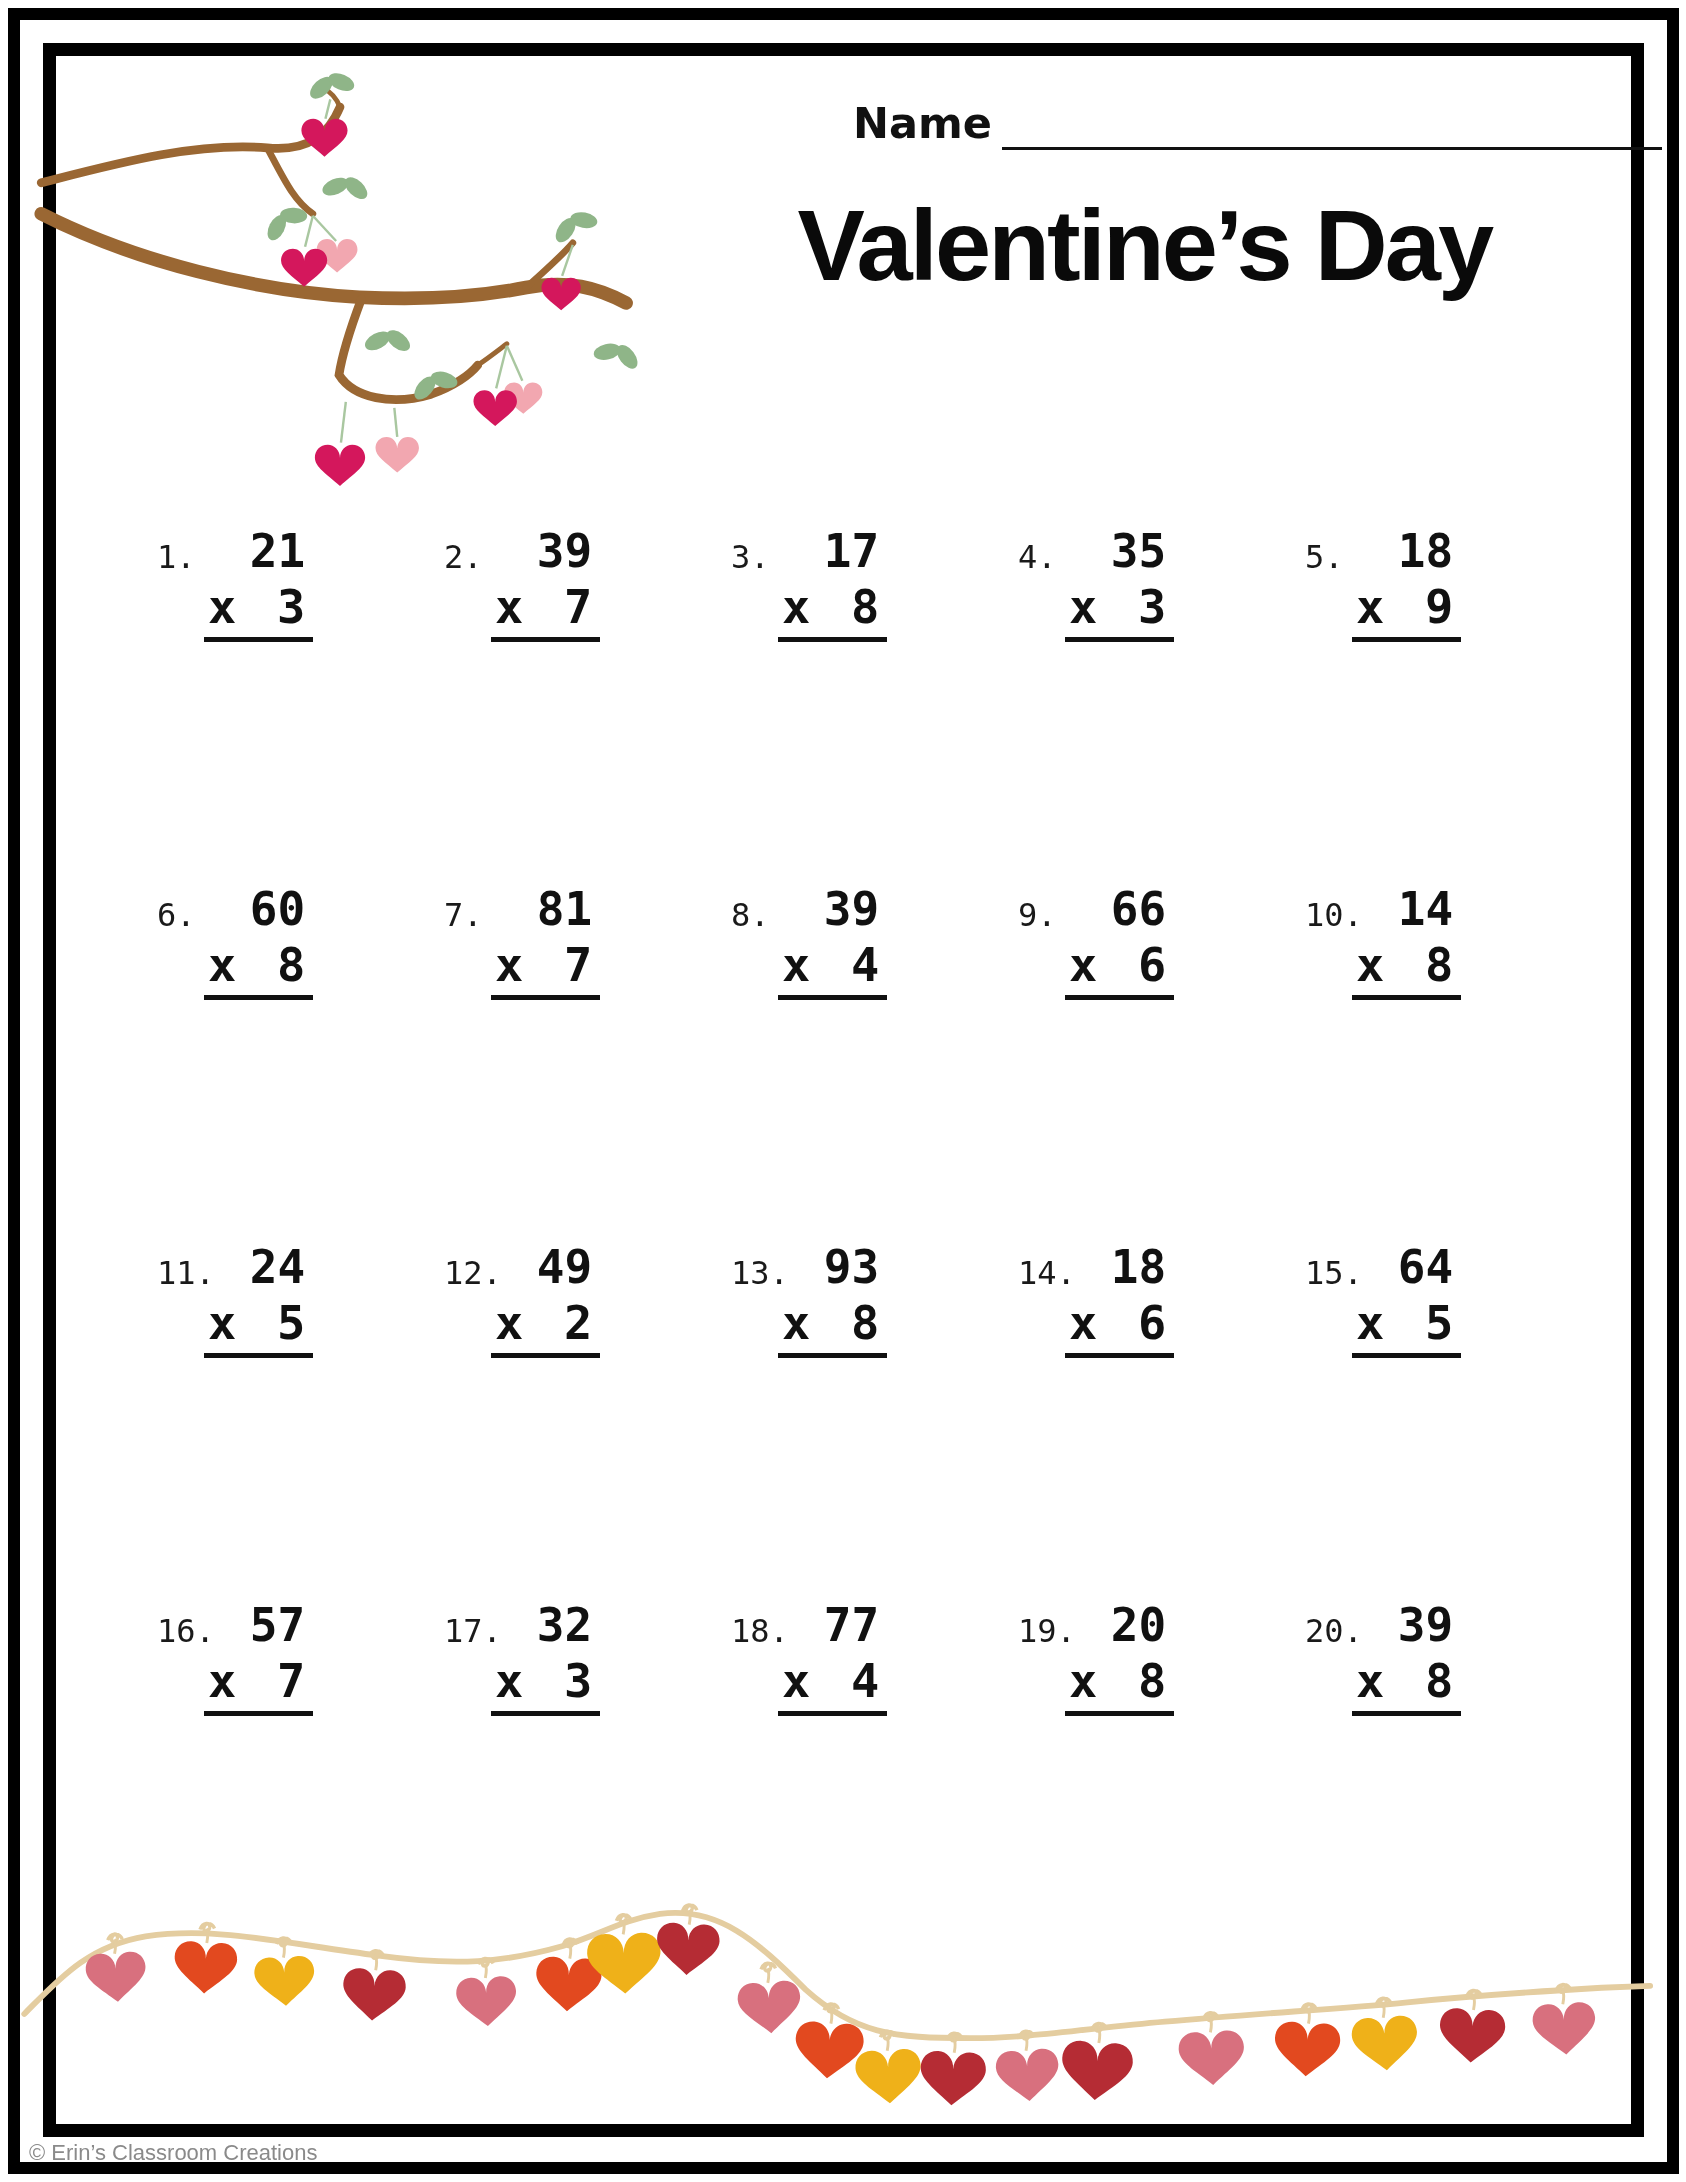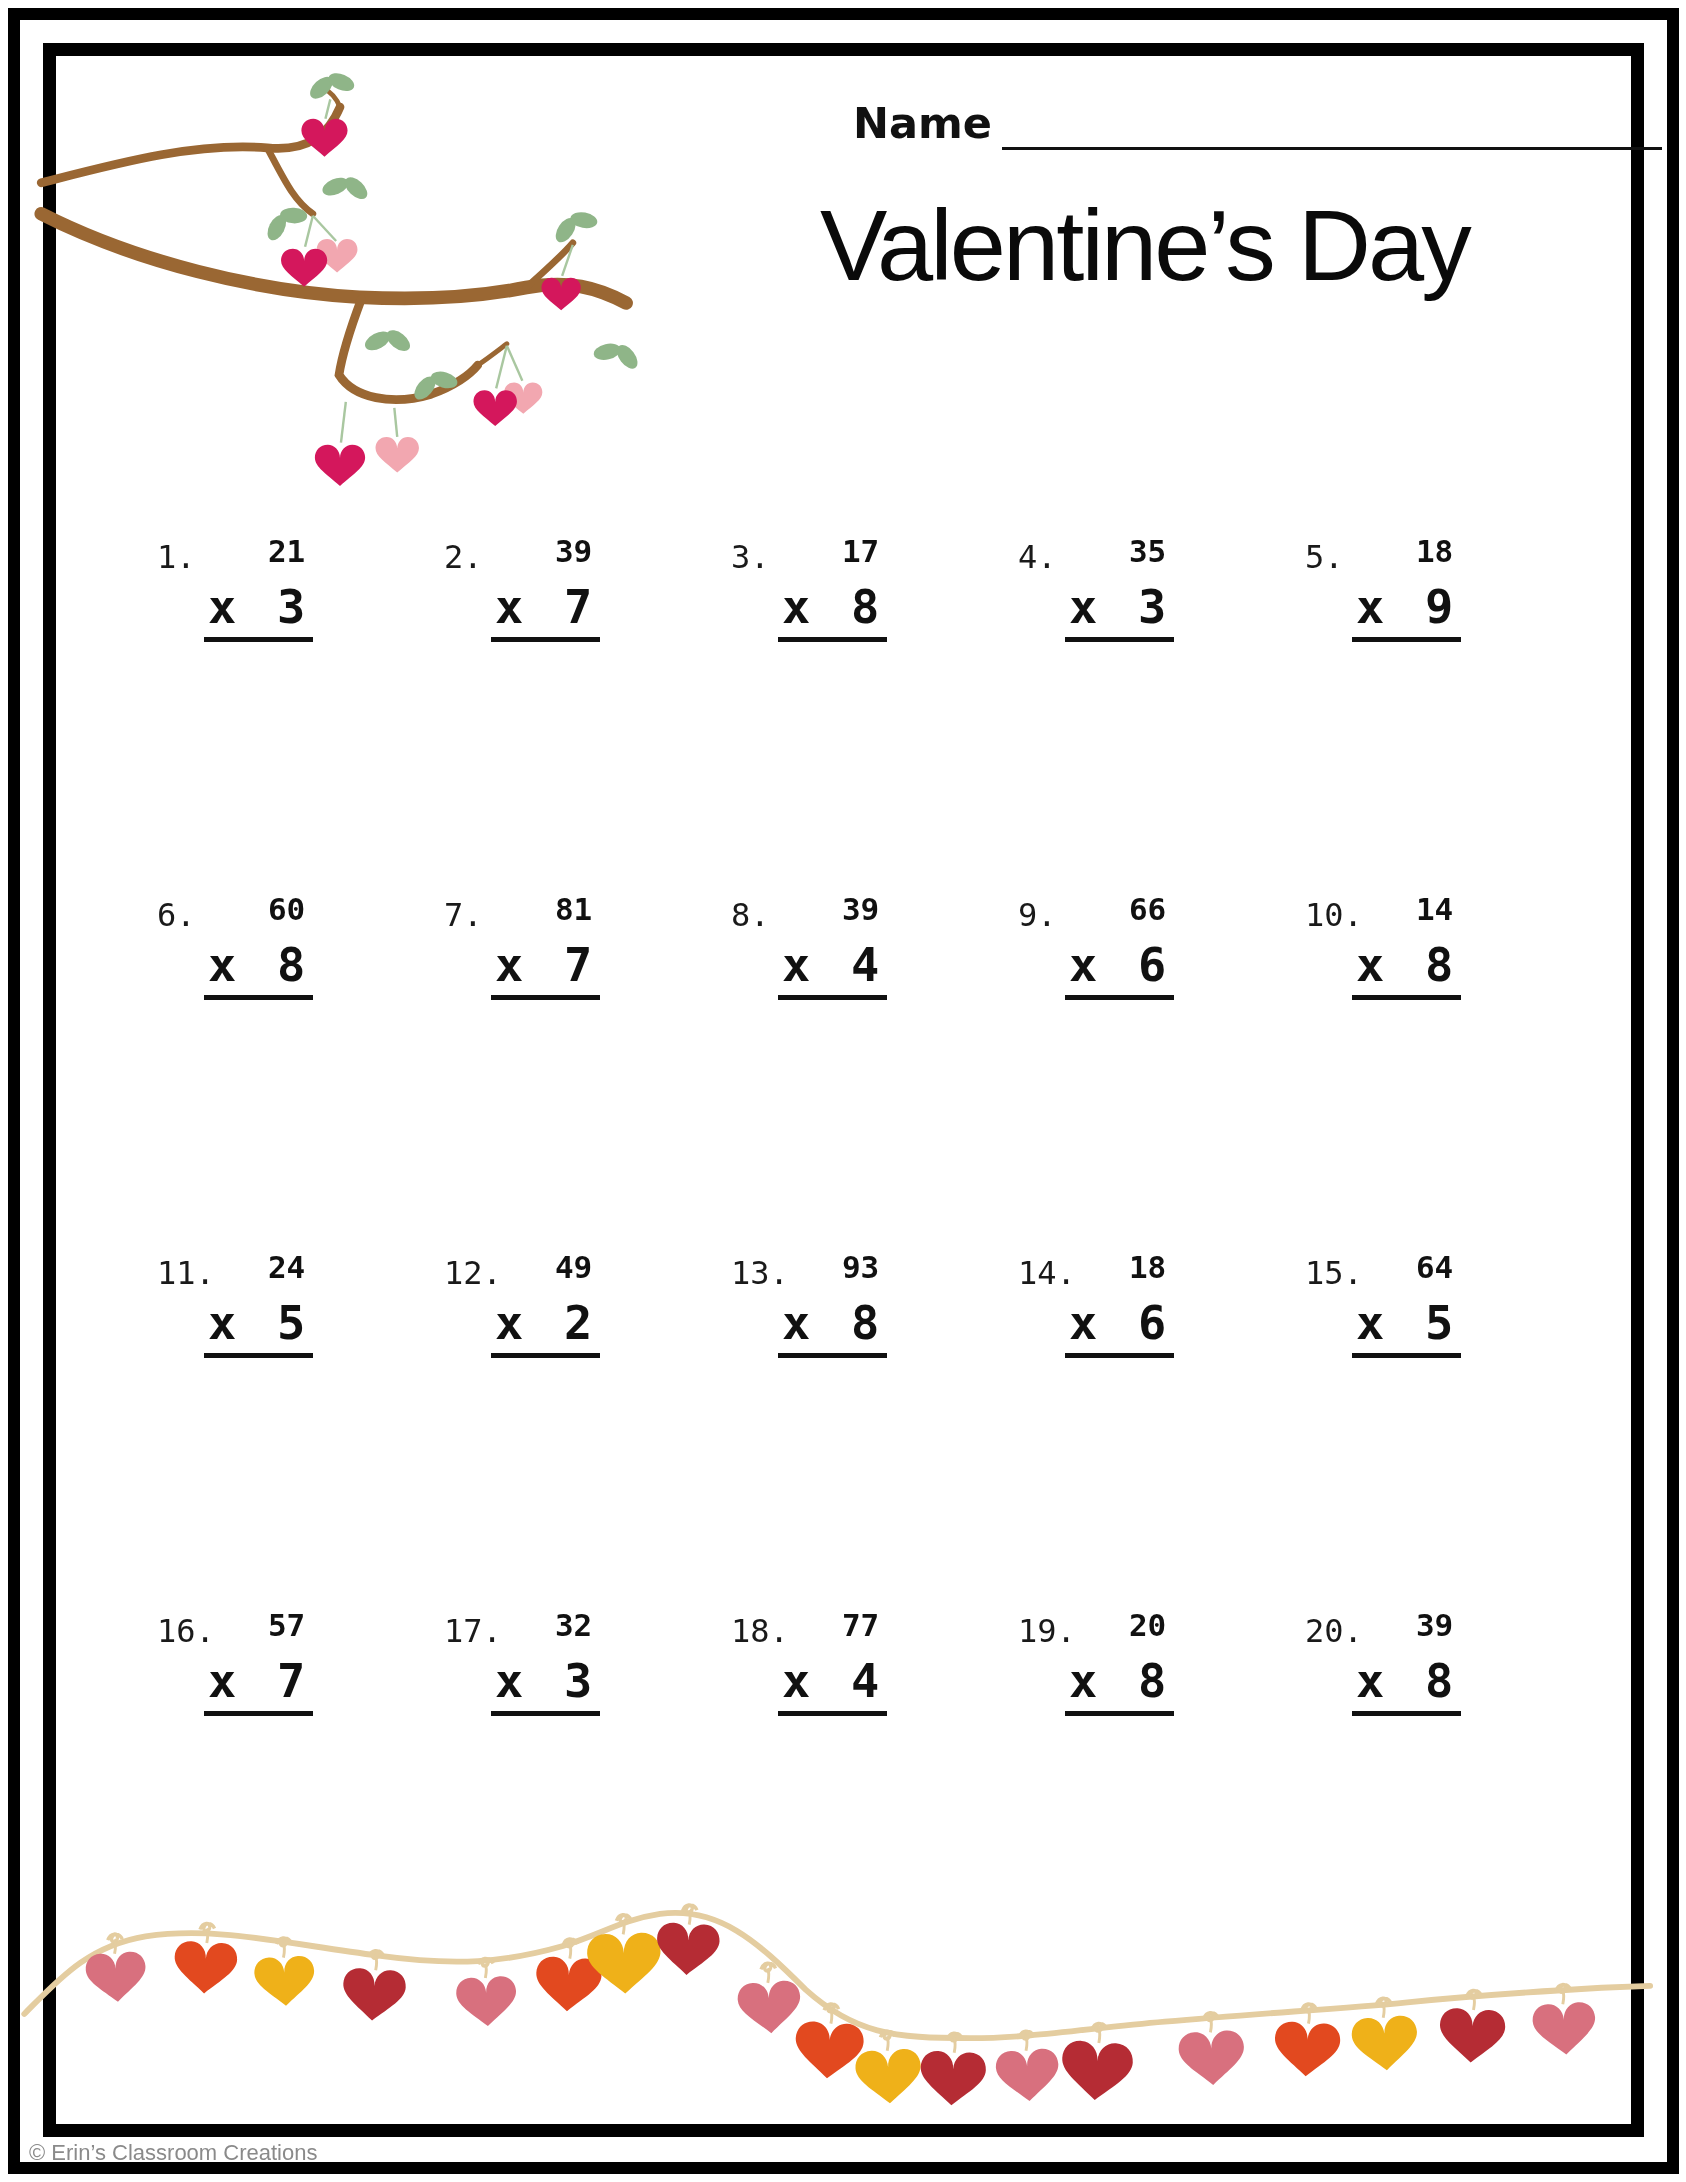--- a/index.html
+++ b/index.html
@@ -63,21 +63,21 @@
     border-bottom: 3.9px solid var(--ink);
     margin-left: 9.7px;
   }
   .page-title {
     position: absolute;
     left: 708px; top: 192px;
     width: 873px;
     text-align: center;
     white-space: nowrap;
     font-family: "Liberation Sans", sans-serif;
-    font-weight: 400;
+    font-weight: 700;
     font-size: 101px;
     letter-spacing: -2.9px;
     line-height: 1.05;
     color: #0a0a0a;
   }
   .page-subtitle {
     position: absolute;
     left: 708px; top: 316px;
     width: 873px;
     text-align: center;
@@ -108,21 +108,21 @@
     width: 47px;
     padding-top: 11.6px;
     font-family: "DejaVu Sans Mono", monospace;
     font-size: 32px;
     font-weight: normal;
     color: #1a1a1a;
   }
   .num-col { width: 109px; }
   .top-num {
     font-family: "DejaVu Sans Mono", monospace;
-    font-size: 31px;
+    font-size: 46px;
     font-weight: bold;
     color: var(--ink);
     text-align: right;
     padding-right: 7.8px;
     line-height: 50px;
   }
   .bottom-row {
     display: flex;
     justify-content: space-between;
     font-family: "DejaVu Sans Mono", monospace;

